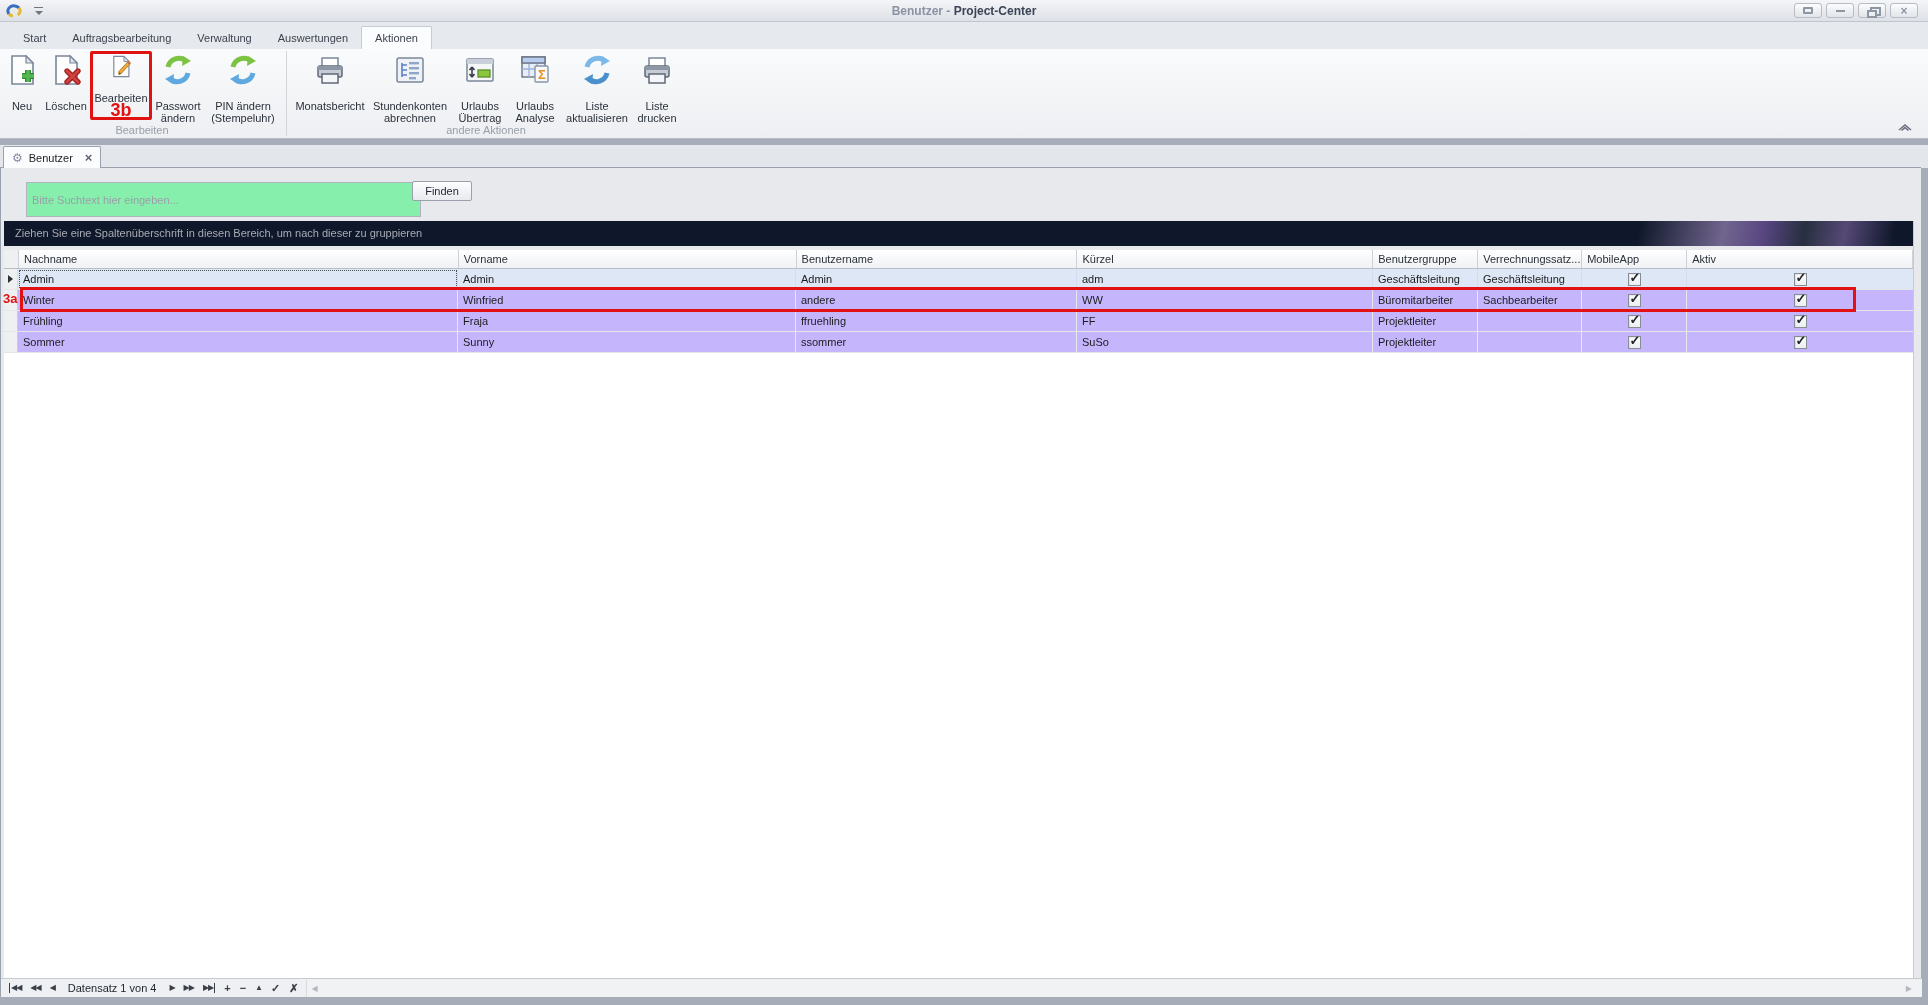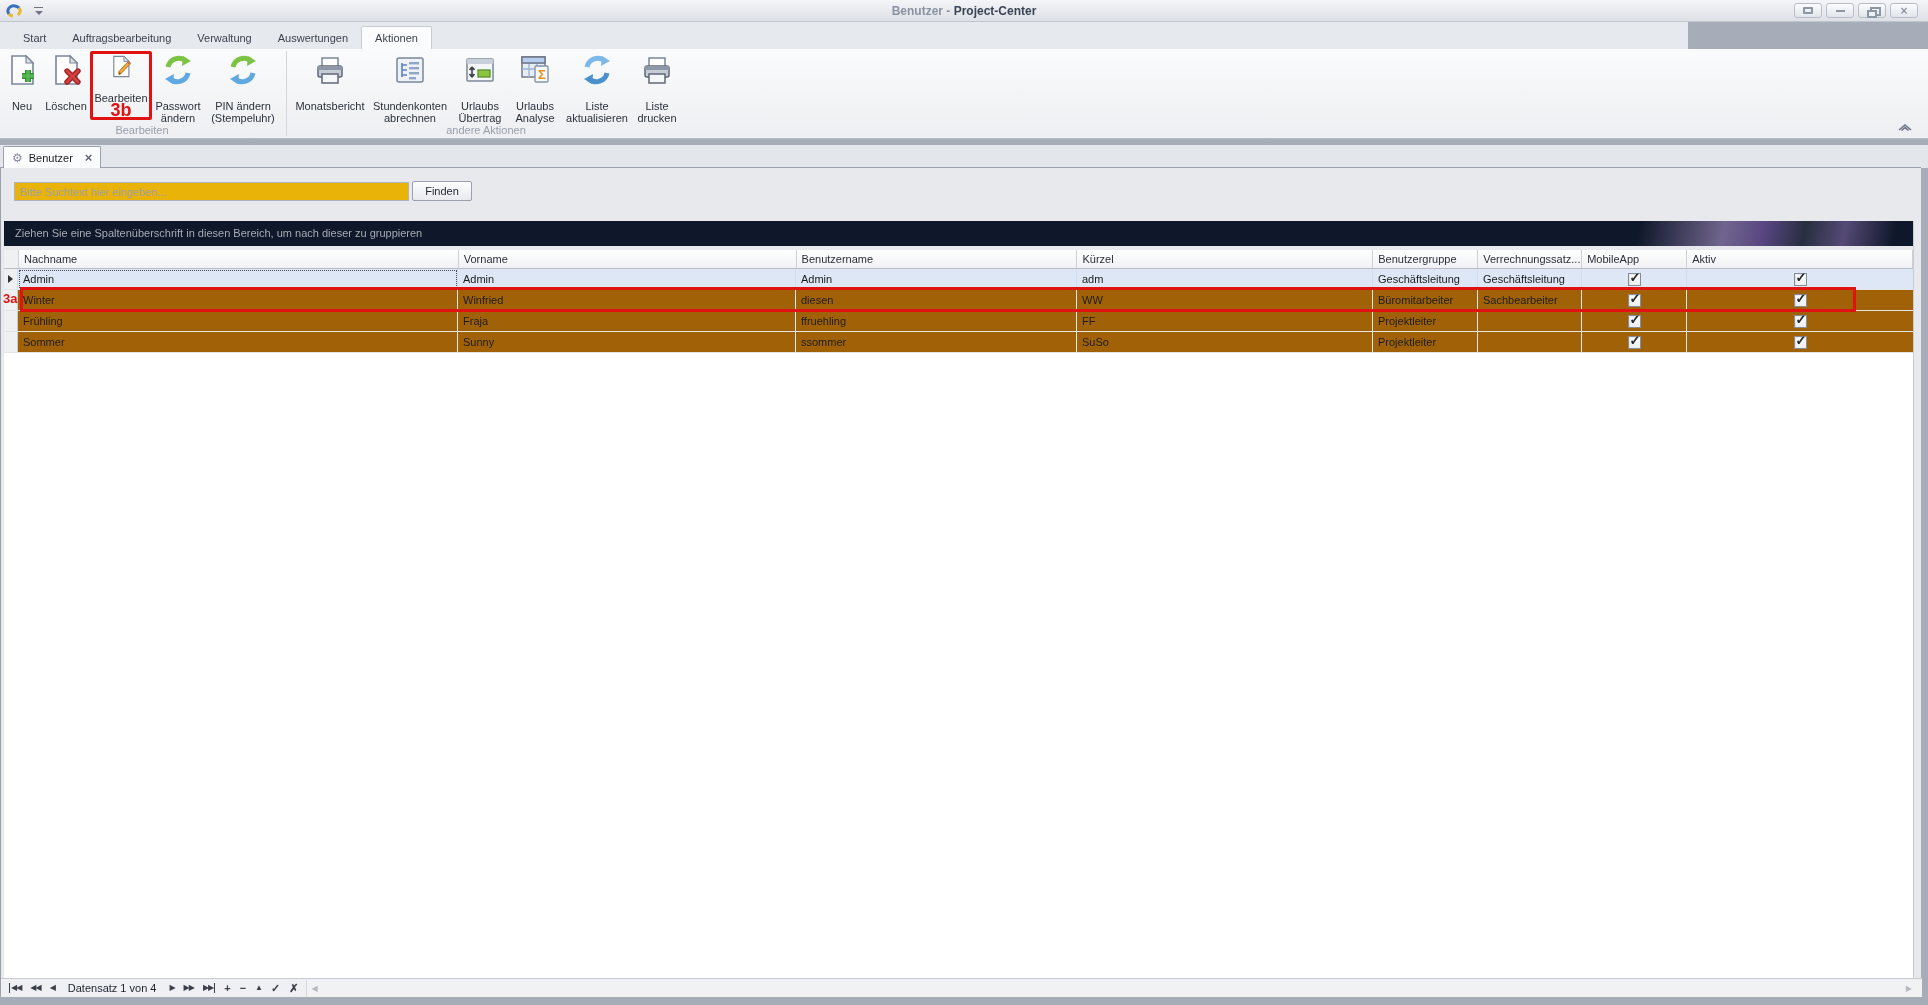--- a/index.html
+++ b/index.html
@@ -22,21 +22,21 @@
   .wbtn { width:28px; height:15px; border:1px solid #b7bcc5; border-radius:3px;
     background:linear-gradient(#fbfcfd,#e2e5ea); display:flex; align-items:center; justify-content:center; color:#8d96a3; }
   .wbtn .mini { width:9px; height:2px; background:#8d96a3; }
   .wbtn .scr { width:10px; height:7px; border:2px solid #8d96a3; border-radius:1px; }
   .wbtn .rest { position:relative; width:10px; height:8px; }
   .wbtn .rest:before { content:""; position:absolute; left:3px; top:0; width:7px; height:5px; border:2px solid #8d96a3; }
   .wbtn .rest:after { content:""; position:absolute; left:0; top:3px; width:6px; height:4px; border:2px solid #8d96a3; background:#eef0f3; }
   .wbtn .x { font-weight:bold; font-size:12px; line-height:1; color:#8d96a3; }
 
   
-  .tabrow { position:absolute; left:0; top:22px; width:1688px; height:27px; background:#e6e9ed; display:flex; align-items:flex-end; padding-left:10px; }
+  .tabrow { position:absolute; left:0; top:22px; width:1928px; height:27px; background:#e6e9ed; display:flex; align-items:flex-end; padding-left:10px; }
   .rtab { padding:5px 13px 5px 13px; color:#3c434e; cursor:pointer; }
   .rtab.active { background:#fbfcfd; border:1px solid #c7ccd3; border-bottom:none; border-radius:2px 2px 0 0; }
 
   
   .ribbon { position:absolute; left:0; top:49px; width:1928px; height:90px;
     background:linear-gradient(#fafbfc,#edeff2); border-bottom:1px solid #b6bcc5; display:flex; }
   .rgroup { display:flex; flex-direction:column; padding:2px 2px 0 2px; }
   .rbtn-row { display:flex; align-items:flex-start; height:72px; }
   .rbtn { display:flex; flex-direction:column; align-items:center; padding-top:3px; cursor:pointer; border-radius:2px; }
   .rbtn .ric { width:32px; height:32px; }
@@ -52,38 +52,38 @@
   .doctab-row { position:absolute; left:0; top:145px; width:1928px; height:23px; background:#e3e6ea; }
   .doctab { position:absolute; left:3px; top:1px; height:22px; background:#fbfcfd;
     border:1px solid #9aa2ae; border-bottom:none; border-radius:2px 2px 0 0;
     display:flex; align-items:center; padding:0 8px; gap:6px; z-index:3; }
   .doctab .gear { color:#8d87a6; font-size:12px; line-height:1; }
   .doctab .tclose { color:#5e6570; font-weight:bold; font-size:13px; margin-left:6px; cursor:pointer; }
 
   
   .content { position:absolute; left:0; top:167px; width:1921px; height:829px;
     background:#e7e9ed; border-top:1px solid #99a1ad; border-left:1px solid #99a1ad; }
-  .search-input { position:absolute; left:13px; top:14px; width:395px; height:19px;
-    border:1px solid #aeb4bd; background:#eab308; padding:0 5px; font-family:"Liberation Sans",sans-serif; font-size:11px; color:#222; }
+  .search-input { position:absolute; left:25px; top:14px; width:395px; height:35px;
+    border:1px solid #aeb4bd; background:#86efac; padding:0 5px; font-family:"Liberation Sans",sans-serif; font-size:11px; color:#222; }
   .search-input::placeholder { color:#9aa0a9; }
   .btn-finden { position:absolute; left:411px; top:13px; width:60px; height:20px;
     border:1px solid #9aa1ac; border-radius:2px; background:linear-gradient(#fdfdfe,#e8eaee);
     font-family:"Liberation Sans",sans-serif; font-size:11px; color:#1f2530; cursor:pointer; }
 
   
   .grid { position:absolute; left:3px; top:53px; width:1910px; height:757px; background:#fff; border-right:1px solid #c6cbd2; }
   .groupbar { position:relative; height:25px; background:#0f172a; overflow:hidden; }
   .groupbar .hint { position:absolute; left:11px; top:6px; color:#a7abb3; }
   .swoosh { position:absolute; right:0; top:0; width:500px; height:25px;
     background:
       linear-gradient(100deg, rgba(255,255,255,0) 45%, rgba(193,166,224,.55) 62%, rgba(147,108,200,.55) 70%, rgba(255,255,255,.1) 78%, rgba(170,135,210,.45) 86%, rgba(224,226,230,0) 96%); }
   .grid-gap { height:4px; background:#e7e9ed; }
   .ghead { display:flex; height:19px; background:linear-gradient(#ffffff,#f0f1f4); border-bottom:1px solid #b9bec6; }
   .ghead .hcell { border-right:1px solid #cdd1d8; padding:3px 9px 0 5px; color:#2a2f38; white-space:nowrap; overflow:hidden; cursor:pointer; }
-  .grow { display:flex; height:21px; border-bottom:1px solid #e3e5e9; background:#a16207; cursor:pointer; }
+  .grow { display:flex; height:21px; border-bottom:1px solid #e3e5e9; background:#c4b5fd; cursor:pointer; }
   .grow.selected { background:#dde7f6; }
   .gcell { border-right:1px solid #e6e8ec; padding:4px 5px 0 5px; white-space:nowrap; overflow:hidden; color:#1c1c1c; }
   .grow.selected .gcell { border-right-color:#d3ddef; }
   .ind { width:14px; background:#eef0f2; border-right:1px solid #c9cdd4; display:flex; align-items:center; justify-content:center; padding:0; }
   .grow.selected .ind { background:#eef0f2; }
   .ind .arrow { width:0; height:0; border-top:4px solid transparent; border-bottom:4px solid transparent; border-left:5px solid #2d3138; }
   .c1{width:440px}.c2{width:338px}.c3{width:281px}.c4{width:296px}.c5{width:105px}.c6{width:104px}.c7{width:105px}.c8{width:226px; border-right:none;}
   .focus-cell { outline:1px dotted #4a4f58; outline-offset:-2px; }
   .chkcell { display:flex; align-items:center; justify-content:center; padding-top:0; }
   .chk { position:relative; width:13px; height:13px; border:1px solid #878d97; background:linear-gradient(#fdfdfd,#eceef1); box-shadow:inset 1px 1px 1px rgba(0,0,0,.08); }
@@ -325,21 +325,21 @@
             <span class="chk">
               <span class="mark">✓</span>
             </span>
           </div>
       </div>
 
       <div class="grow">
         <div class="gcell ind"></div>
         <div class="gcell c1">Winter</div>
         <div class="gcell c2">Winfried</div>
-        <div class="gcell c3">diesen</div>
+        <div class="gcell c3">andere</div>
         <div class="gcell c4">WW</div>
         <div class="gcell c5">Büromitarbeiter</div>
         <div class="gcell c6">Sachbearbeiter</div>
         <div class="gcell c7 chkcell">
             <span class="chk">
               <span class="mark">✓</span>
             </span>
           </div>
         <div class="gcell c8 chkcell">
             <span class="chk">

